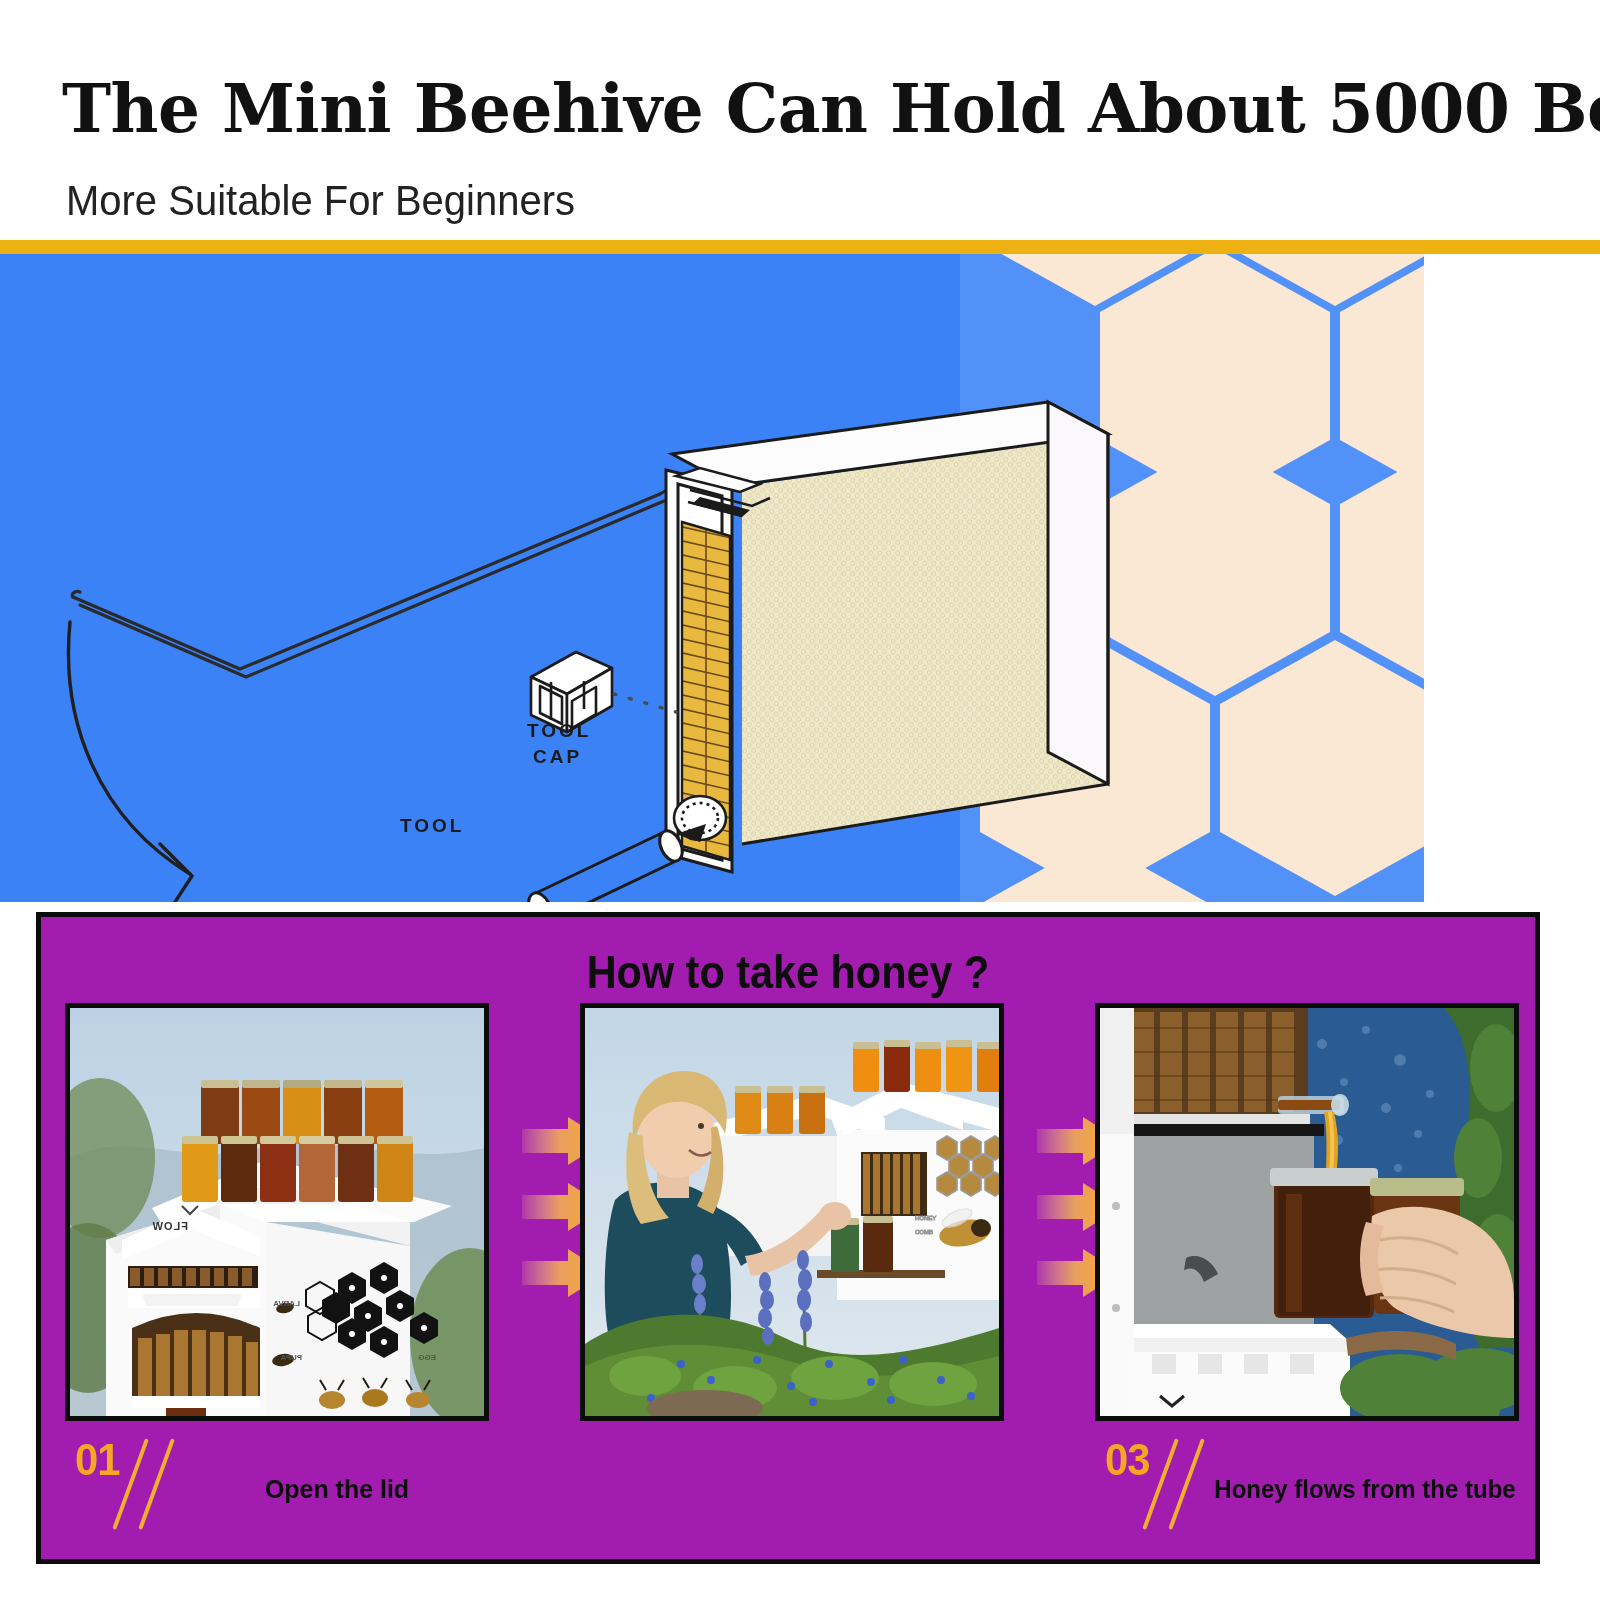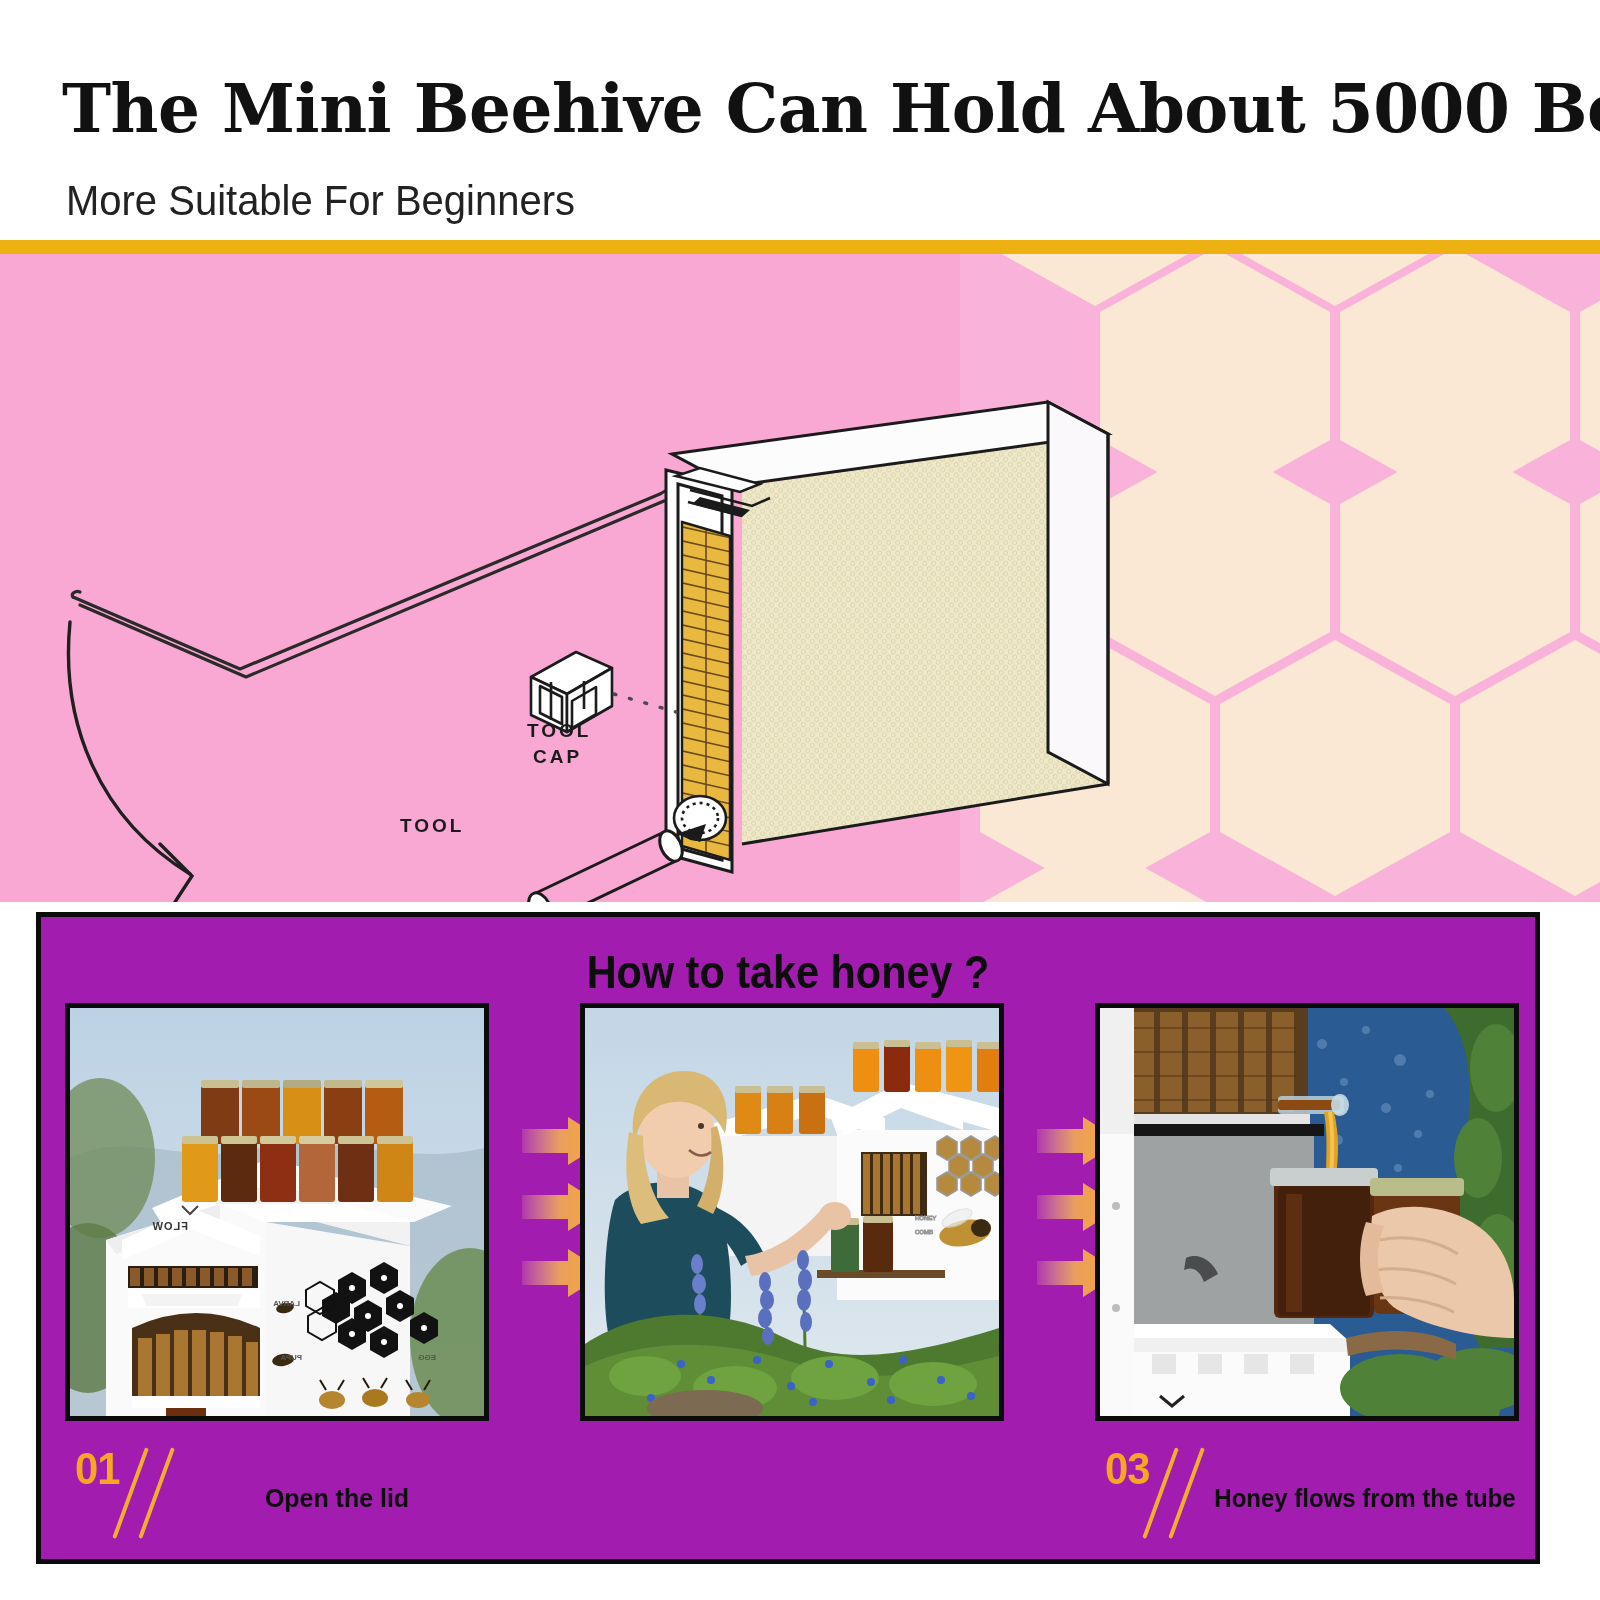--- a/index.html
+++ b/index.html
@@ -39,22 +39,22 @@
     transform-origin:left center;
     white-space:nowrap;
   }
   #gold-rule {
     position:absolute; left:0; top:240px; width:1600px; height:14px;
     background:#edb111;
   }
 
   
   #diagram {
-    position:absolute; left:0; top:254px; width:1600px; height:648px;
-    background:#f9a8d4;
+    position:absolute; left:0; top:254px; width:1424px; height:648px;
+    background:#3b82f6;
     overflow:hidden;
   }
   #diagram svg { position:absolute; left:0; top:0; }
 
   
   #howto {
     position:absolute; left:36px; top:912px;
     width:1504px; height:652px;
     border:5px solid #0b0b0b;
     background:#a21caf;
@@ -82,21 +82,21 @@
     position:relative;
     width:424px; height:418px;
     border:5px solid #0b0b0b;
     overflow:hidden;
     background:#cfd9e4;
   }
   .photo svg { position:absolute; left:0; top:0; display:block; }
 
   .caption {
     position:relative;
-    margin-top:23px;
+    margin-top:14px;
     height:112px;
   }
   .stepnum {
     position:absolute; left:10px; top:0;
     font-family:"Liberation Sans",sans-serif;
     font-weight:700;
     font-size:44px;
     color:#f5a623;
     letter-spacing:-1px;
     transform:scaleX(0.95);

